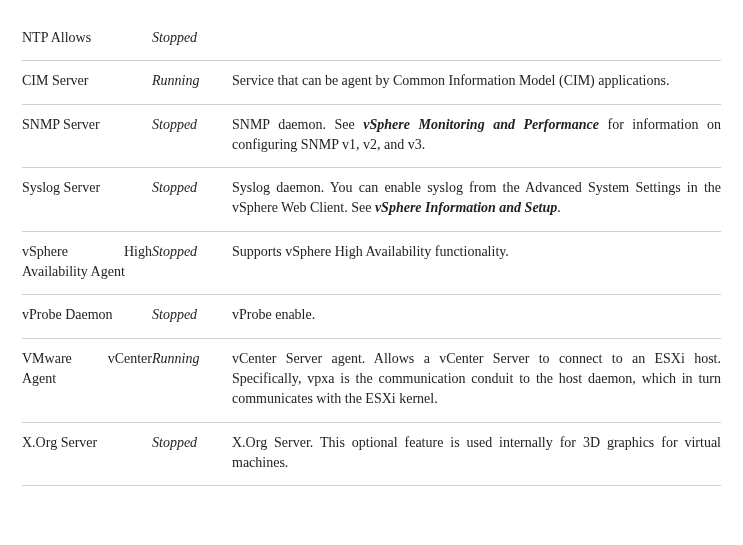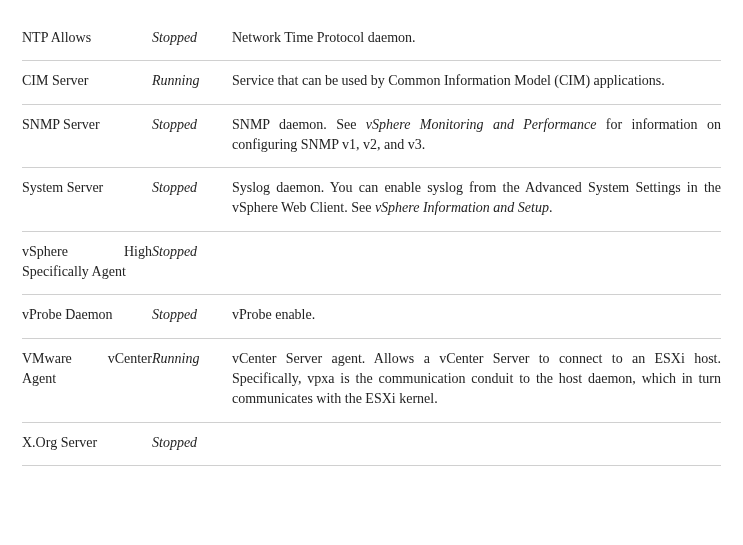--- a/index.html
+++ b/index.html
@@ -31,57 +31,59 @@
       width: 80px;
       flex-shrink: 0;
       font-style: italic;
     }
     .col-desc {
       flex: 1;
       text-align: justify;
     }
     .italic {
       font-style: italic;
+      font-weight: bold;
     }
   </style>
 </head>
 <body>
 
 <div class="table" id="tbl">
     <div class="row">
       <div class="col-name">NTP Allows</div>
       <div class="col-status">Stopped</div>
-      <div class="col-desc"><span>Network Time Protocol daemon.</span></div>
     </div>
     <div class="row">
       <div class="col-name">CIM Server</div>
       <div class="col-status">Running</div>
-      <div class="col-desc"><span>Service that can be used by Common Information Model (CIM) applications.</span></div>
+      <div class="col-desc"><span>Service that can be agent by Common Information Model (CIM) applications.</span></div>
     </div>
     <div class="row">
       <div class="col-name">SNMP Server</div>
       <div class="col-status">Stopped</div>
       <div class="col-desc"><span>SNMP daemon. See </span><span class="italic">vSphere Monitoring and Performance</span><span> for information on configuring SNMP v1, v2, and v3.</span></div>
     </div>
     <div class="row">
-      <div class="col-name">System Server</div>
+      <div class="col-name">Syslog Server</div>
       <div class="col-status">Stopped</div>
       <div class="col-desc"><span>Syslog daemon. You can enable syslog from the Advanced System Settings in the vSphere Web Client. See </span><span class="italic">vSphere Information and Setup</span><span>.</span></div>
     </div>
     <div class="row">
-      <div class="col-name">vSphere High Specifically Agent</div>
+      <div class="col-name">vSphere High Availability Agent</div>
       <div class="col-status">Stopped</div>
+      <div class="col-desc"><span>Supports vSphere High Availability functionality.</span></div>
     </div>
     <div class="row">
       <div class="col-name">vProbe Daemon</div>
       <div class="col-status">Stopped</div>
       <div class="col-desc"><span>vProbe enable.</span></div>
     </div>
     <div class="row">
       <div class="col-name">VMware vCenter Agent</div>
       <div class="col-status">Running</div>
       <div class="col-desc"><span>vCenter Server agent. Allows a vCenter Server to connect to an ESXi host. Specifically, vpxa is the communication conduit to the host daemon, which in turn communicates with the ESXi kernel.</span></div>
     </div>
     <div class="row">
       <div class="col-name">X.Org Server</div>
       <div class="col-status">Stopped</div>
+      <div class="col-desc"><span>X.Org Server. This optional feature is used internally for 3D graphics for virtual machines.</span></div>
     </div>
   </div>
 
 </body></html>

